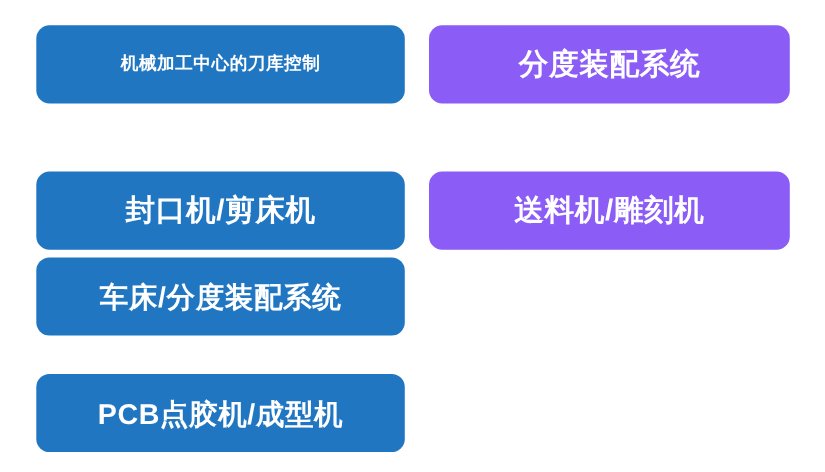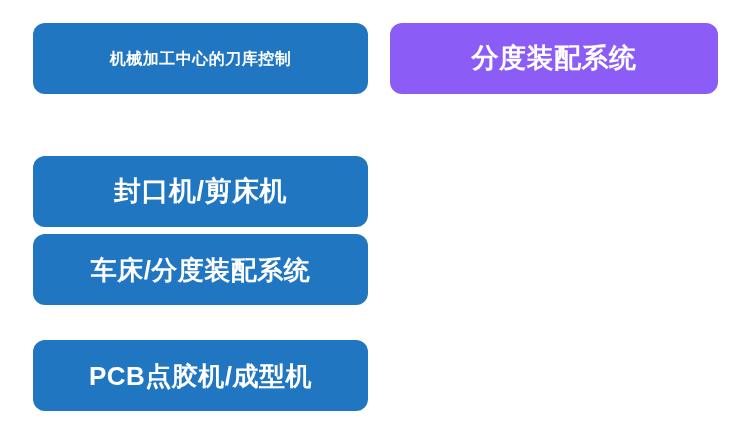--- a/index.html
+++ b/index.html
@@ -78,15 +78,18 @@
   </div>
 
   <div class="btn blue col-left row-4">
     <span class="label size-md">PCB点胶机/成型机</span>
   </div>
 
   <div class="btn orange col-right row-1">
     <span class="label size-lg">分度装配系统</span>
   </div>
 
+  <div class="btn orange col-right row-2">
+    <span class="label size-lg">送料机/雕刻机</span>
+  </div>
 
 
 </div>
 
 </body></html>

